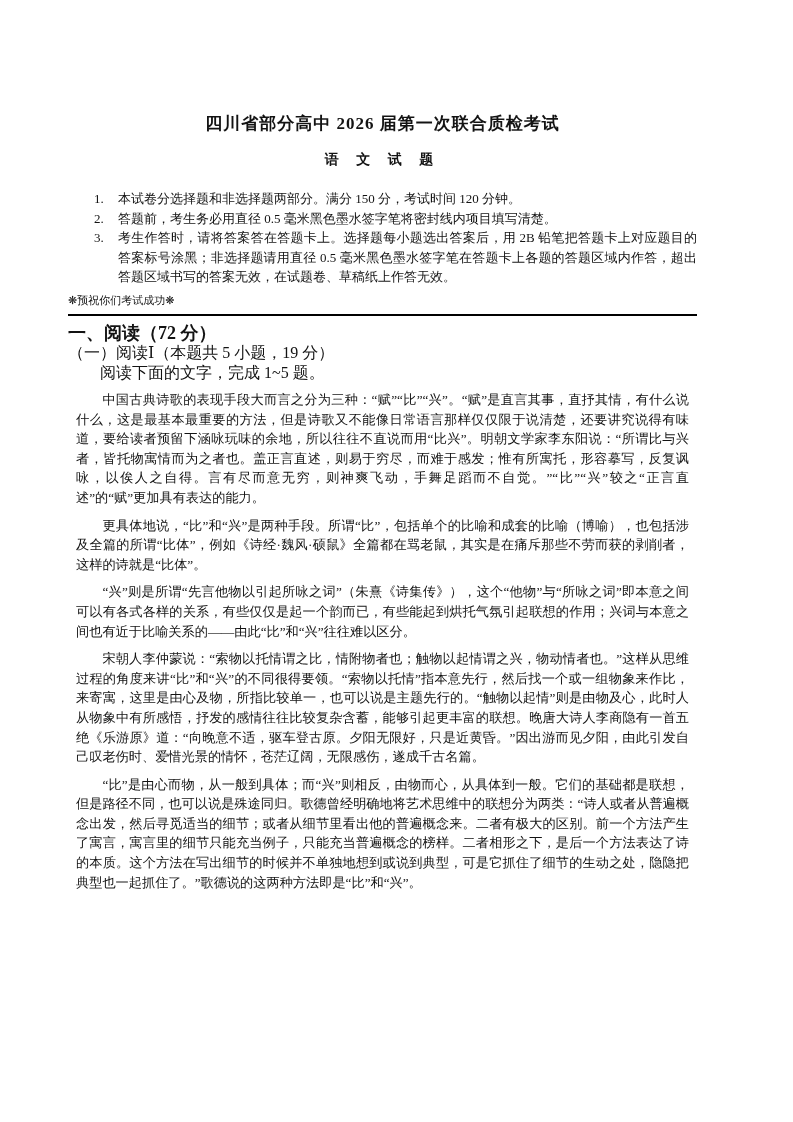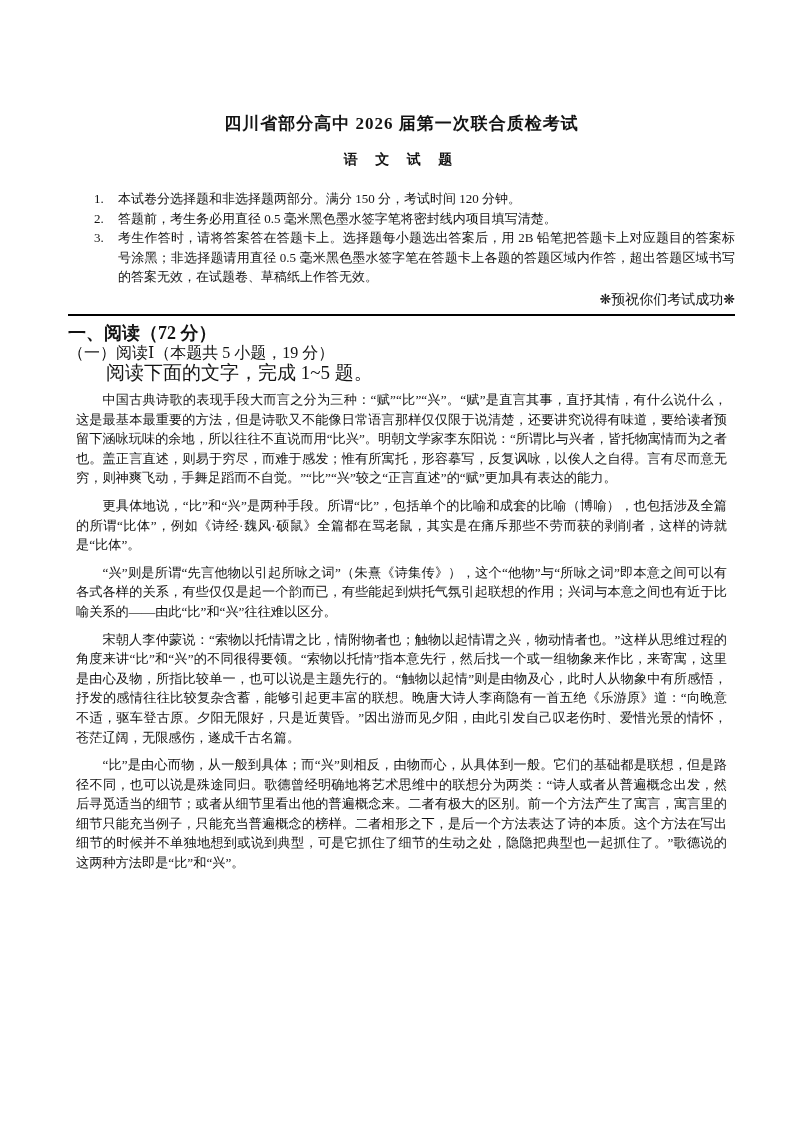--- a/index.html
+++ b/index.html
@@ -3,21 +3,21 @@
 <meta charset="utf-8">
 <style>
   html, body { margin: 0; padding: 0; background: #e8e8e8; }
   .page {
     position: relative;
     width: 793px;
     height: 1122px;
     margin: 0 auto;
     background: #ffffff;
     box-sizing: border-box;
-    padding: 112px 58px 40px 68px;
+    padding: 112px 96px 40px 68px;
     font-family: "Liberation Serif", "DejaVu Serif", serif;
     color: #131313;
     overflow: hidden;
   }
   .title {
     margin: 0 0 16px 0;
     text-align: center;
     font-size: 17px;
     font-weight: bold;
     letter-spacing: 1px;
@@ -29,38 +29,38 @@
     font-weight: bold;
     letter-spacing: 7px;
   }
   .notice { font-size: 13px; line-height: 19.5px; }
   .notice-heading { margin-bottom: 2px; }
   .notice-list { list-style: none; margin: 0; padding: 0 0 0 26px; }
   .notice-item { display: flex; align-items: flex-start; }
   .notice-item .num { flex: 0 0 24px; }
   .notice-item .txt { flex: 1 1 auto; text-align: justify; }
   .wish {
-    text-align: right;
-    font-size: 14px;
+    text-align: left;
+    font-size: 11px;
     line-height: 20px;
     margin: 3px 0 4px 0;
   }
   .rule {
     border: none;
     border-top: 2.5px solid #000;
     margin: 2px 0 7px 0;
   }
   .section-heading {
     font-size: 18px;
     font-weight: bold;
     line-height: 20px;
   }
   .sub-heading { font-size: 16px; line-height: 20px; }
   .instruction, .material-label {
-    font-size: 19px;
+    font-size: 16px;
     line-height: 19.5px;
     text-indent: 2em;
   }
   .body-para {
     margin: 8px;
     font-size: 13.2px;
     line-height: 19.6px;
     text-indent: 2em;
     text-align: justify;
   }

